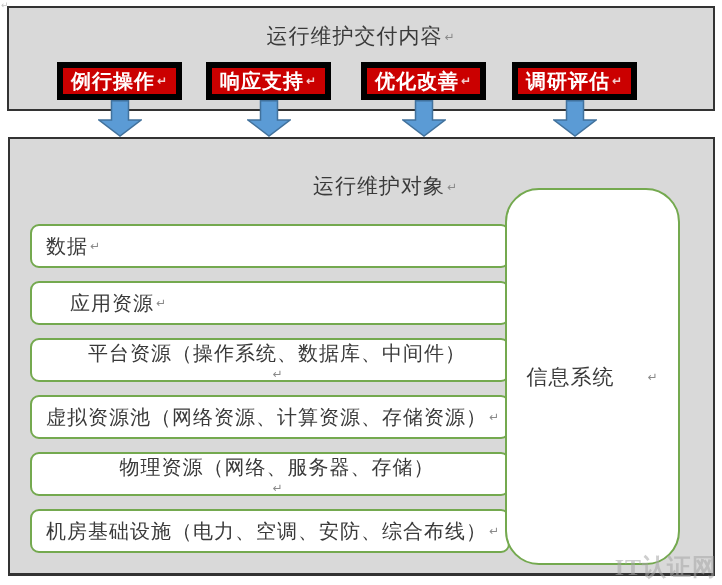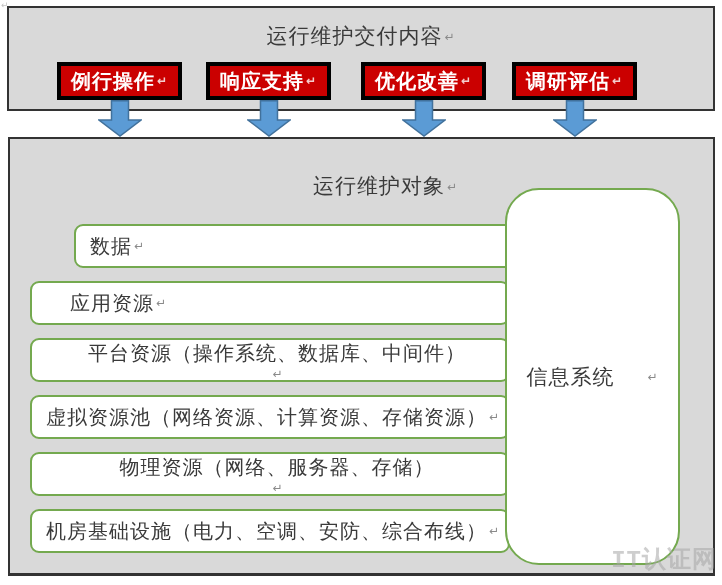--- a/index.html
+++ b/index.html
@@ -24,55 +24,55 @@
   #top-title{top:14px;}
   #bottom-title{top:170px;padding-left:24px;}
 
   .pmark{font-size:12px;color:#8a8a8a;vertical-align:2px;margin-left:2px;font-family:"DejaVu Sans",sans-serif;}
   .pmark-solo{position:absolute;top:150px;left:0;width:100%;text-align:center;font-size:12px;color:#8a8a8a;font-family:"DejaVu Sans",sans-serif;}
   #stray-mark{position:absolute;left:1px;top:0px;font-size:9px;color:#c3c3c3;font-family:"DejaVu Sans",sans-serif;}
 
   
   .red-btn{
     position:absolute;top:62px;width:125px;height:38px;
-    background:#cb0000;border:4px solid #000000;box-sizing:border-box;
+    background:#cb0000;border:6px solid #000000;box-sizing:border-box;
     color:#ffffff;font-weight:bold;font-size:20px;letter-spacing:1px;
     display:flex;align-items:center;justify-content:center;white-space:nowrap;
   }
   .red-btn .pmark{color:rgba(255,255,255,0.8);}
   #btn-1{left:57px;}  #btn-2{left:206px;}  #btn-3{left:361px;}  #btn-4{left:512px;}
 
   
   .down-arrow{position:absolute;top:100px;width:44px;height:37px;z-index:3;}
   #arrow-1{left:98px;} #arrow-2{left:247px;} #arrow-3{left:402px;} #arrow-4{left:553px;}
 
   
   .green-row{
     position:absolute;left:30px;width:480px;height:44px;
     background:#ffffff;border:2px solid #74a94f;border-radius:9px;
     box-sizing:border-box;display:flex;align-items:center;
     padding-left:14px;font-size:20px;letter-spacing:1px;color:#3a3a3a;
     white-space:nowrap;z-index:1;
   }
-  #row-1{top:224px;margin-left:44px;} #row-2{top:281px;padding-left:38px;} #row-3{top:338px;flex-direction:column;}
+  #row-1{top:224px;} #row-2{top:281px;padding-left:38px;} #row-3{top:338px;flex-direction:column;}
   #row-4{top:395px;} #row-5{top:452px;flex-direction:column;} #row-6{top:509px;}
 
   
   #side-box{
     position:absolute;left:505px;top:188px;width:175px;height:377px;
     background:#ffffff;border:2px solid #74a94f;border-radius:34px;
     box-sizing:border-box;display:flex;align-items:center;justify-content:center;
     font-size:21px;letter-spacing:1px;color:#3a3a3a;z-index:2;white-space:nowrap;gap:31px;
   }
 
   
   #watermark{
-    position:absolute;right:5px;bottom:10px;z-index:10;
+    position:absolute;right:5px;bottom:2px;z-index:10;
     font-size:24px;font-weight:bold;color:rgba(165,165,165,0.55);
-    font-family:Liberation Mono, monospace;letter-spacing:1px;
+    font-family:Liberation Serif, serif;letter-spacing:1px;
   }
 </style>
 </head>
 <body>
 
 <div id="stage">
 
   <span id="stray-mark">↵</span>
 
   <div class="panel" id="top-panel">

